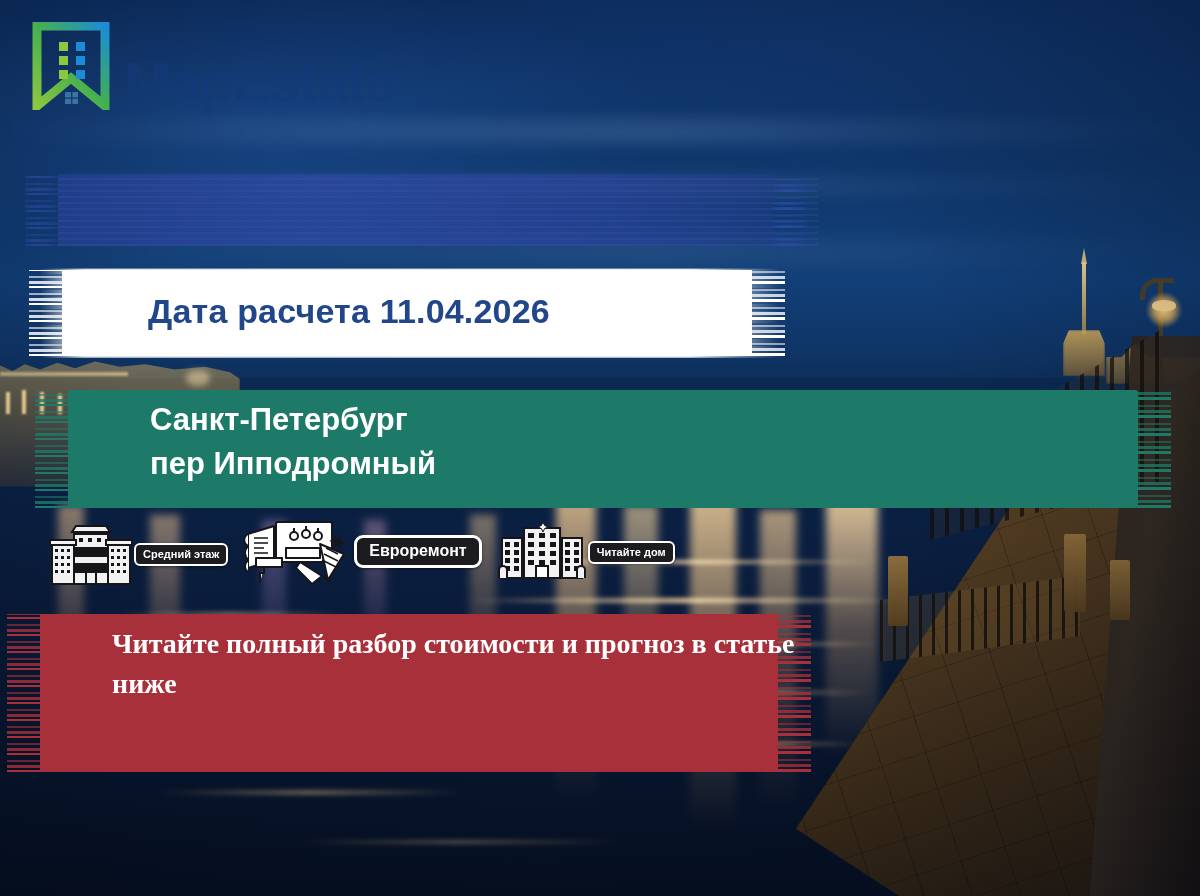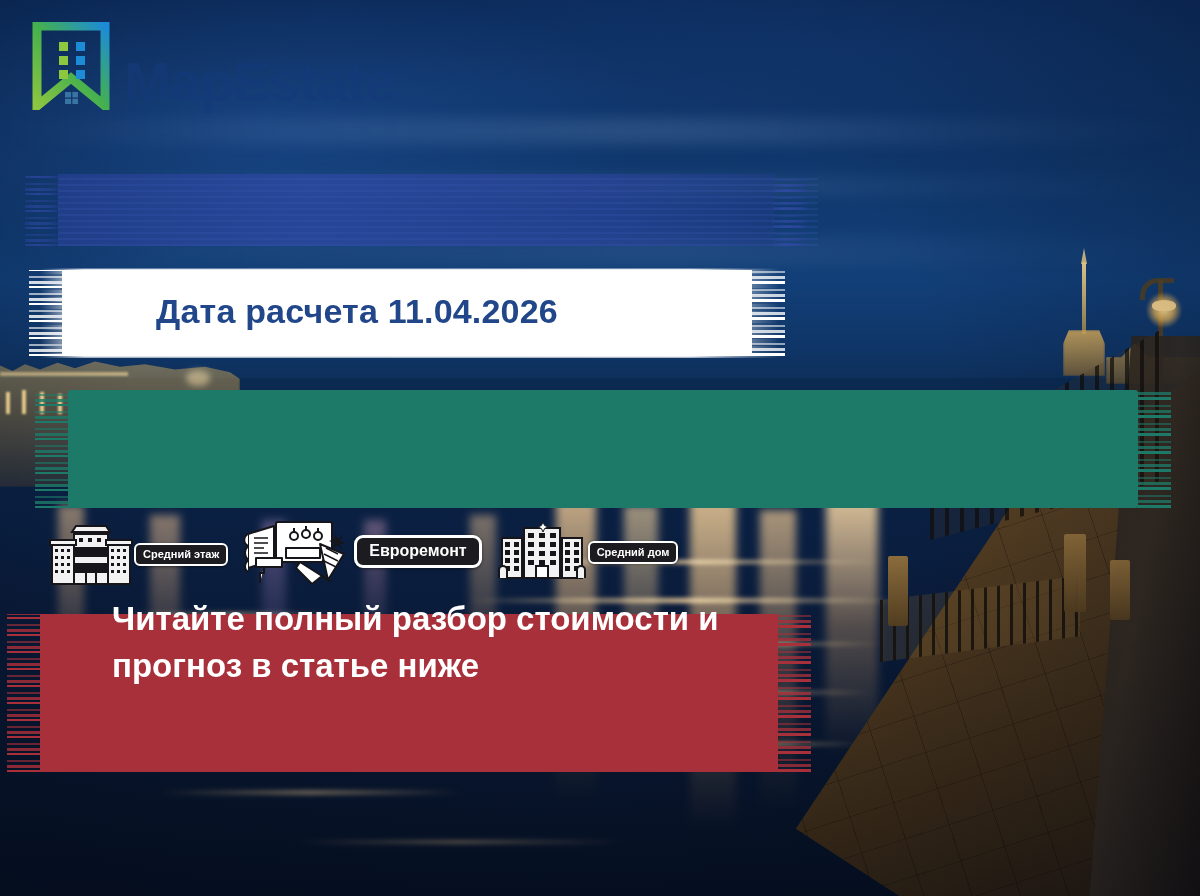--- a/index.html
+++ b/index.html
@@ -236,21 +236,21 @@
   }
   .date-band-soft {
     position:absolute; left:40px; top:268px; width:740px; height:90px;
     background:linear-gradient(90deg,rgba(255,255,255,0) 0%,rgba(255,255,255,.95) 6%,rgba(255,255,255,1) 88%,rgba(255,255,255,0) 100%);
     -webkit-mask-image:repeating-linear-gradient(0deg,rgba(0,0,0,1) 0 5px, rgba(0,0,0,.55) 5px 7px);
             mask-image:repeating-linear-gradient(0deg,rgba(0,0,0,1) 0 5px, rgba(0,0,0,.55) 5px 7px);
     filter:blur(1.2px);
   }
   .date-text {
     position:absolute; left:148px; top:292px; width:700px;
-    font-size:34px; font-weight:bold; color:#21478a; letter-spacing:.2px;margin-left:8px;
+    font-size:34px; font-weight:bold; color:#21478a; letter-spacing:.2px;
   }
 
   
   .addr-band {
     position:absolute; left:68px; top:390px; width:1070px; height:118px;
     background:#1d7a68;
     border-radius:3px;
   }
   .addr-text {
     position:absolute; left:150px; top:398px; width:900px;
@@ -276,22 +276,22 @@
     box-shadow:0 1px 3px rgba(0,0,0,.5);
   }
   .badge-label.big { font-size:16px; padding:4px 12px 5px; border-width:3px; border-radius:9px; }
 
   
   .cta-band {
     position:absolute; left:40px; top:614px; width:738px; height:158px;
     background:#a8303a;
   }
   .cta-text {
-    position:absolute; left:112px; top:596px; width:690px;
-    font-size:33px; font-weight:bold; color:#ffffff; line-height:1.42;
+    position:absolute; left:112px; top:624px; width:690px;
+    font-size:28px; font-weight:bold; color:#ffffff; line-height:1.42;font-family:Liberation Serif, serif;
   }
 </style>
 </head>
 <body>
 
 <div class="poster">
 
   <div class="bg">
     <div class="sky"></div>
     <div class="cloudband cb1"></div>
@@ -380,20 +380,24 @@
   </div>
 
   <div class="title-band frayL frayR"></div>
   <div class="title-band-streaks"></div>
 
   <div class="date-band-soft"></div>
   <div class="date-band frayL frayR"></div>
   <div class="date-text">Дата расчета 11.04.2026</div>
 
   <div class="addr-band frayL frayR"></div>
+  <div class="addr-text">
+    <div>Санкт-Петербург</div>
+    <div>пер Ипподромный</div>
+  </div>
 
   <div class="badges">
 
     <div class="badge">
       <span class="badge-icon">
         <svg viewBox="0 0 86 62" width="86" height="62" aria-hidden="true">
           <g stroke="#15151a" stroke-width="2" fill="#f2f2f2">
             <rect x="4" y="20" width="22" height="40"></rect>
             <rect x="60" y="20" width="22" height="40"></rect>
             <path d="M26 10 h34 v50 h-34 z"></path>
@@ -512,21 +516,21 @@
               <rect x="43" y="40" width="6" height="5"></rect>
               <rect x="54" y="40" width="6" height="5"></rect>
           </g>
           <g stroke="#15151a" stroke-width="2" fill="#f2f2f2">
             <path d="M3 58 v-8 a4 4 0 0 1 8 0 v8"></path>
             <path d="M81 58 v-8 a4 4 0 0 1 8 0 v8"></path>
           </g>
           <path d="M47 2 l1.6 3.4 l3.4 1.6 l-3.4 1.6 l-1.6 3.4 l-1.6 -3.4 l-3.4 -1.6 l3.4 -1.6 z" fill="#ffffff" stroke="#15151a" stroke-width="1"></path>
         </svg>
       </span>
-      <span class="badge-label">Средний дом</span>
+      <span class="badge-label">Читайте дом</span>
     </div>
 
   </div>
 
   <div class="cta-band frayL frayR"></div>
   <div class="cta-text">Читайте полный разбор стоимости и прогноз в статье ниже</div>
 
 </div>
 
 </body></html>

